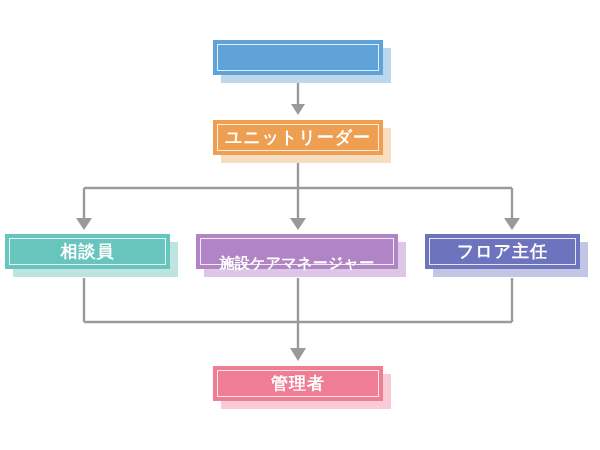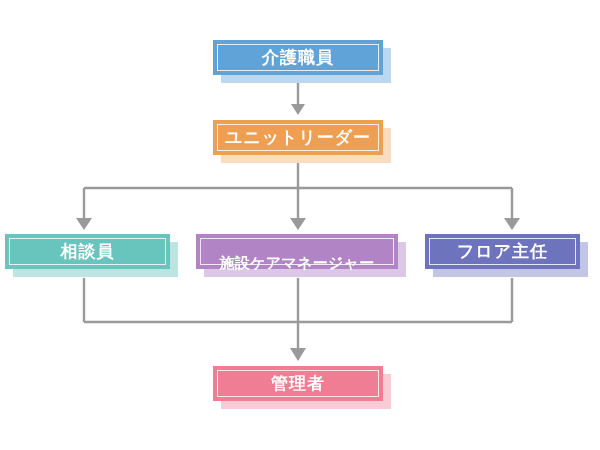--- a/index.html
+++ b/index.html
@@ -107,21 +107,20 @@
       <polygon points="84,230 76,218 92,218"></polygon>
       <polygon points="298,230 290,218 306,218"></polygon>
       <polygon points="512,230 504,218 520,218"></polygon>
       <polygon points="298,361 290,348 306,348"></polygon>
     </g>
   </svg>
 
   <div class="node" style="left: 213px; top: 40px; width: 170px; height: 35px;">
     <span class="node-shadow" style="background: rgb(188, 216, 238);"></span>
     <span class="node-face" style="background: rgb(95, 163, 217);"></span>
-    <span class="node-label">介護職員</span>
   </div>
 
   <div class="node" style="left: 213px; top: 120px; width: 170px; height: 35px; justify-content: center;">
     <span class="node-shadow" style="background: rgb(248, 221, 192);"></span>
     <span class="node-face" style="background: rgb(239, 159, 82);"></span>
     <span class="node-label">ユニットリーダー</span>
   </div>
 
   <div class="node" style="left: 5px; top: 234px; width: 165px; height: 35px;">
     <span class="node-shadow" style="background: rgb(190, 228, 225);"></span>

